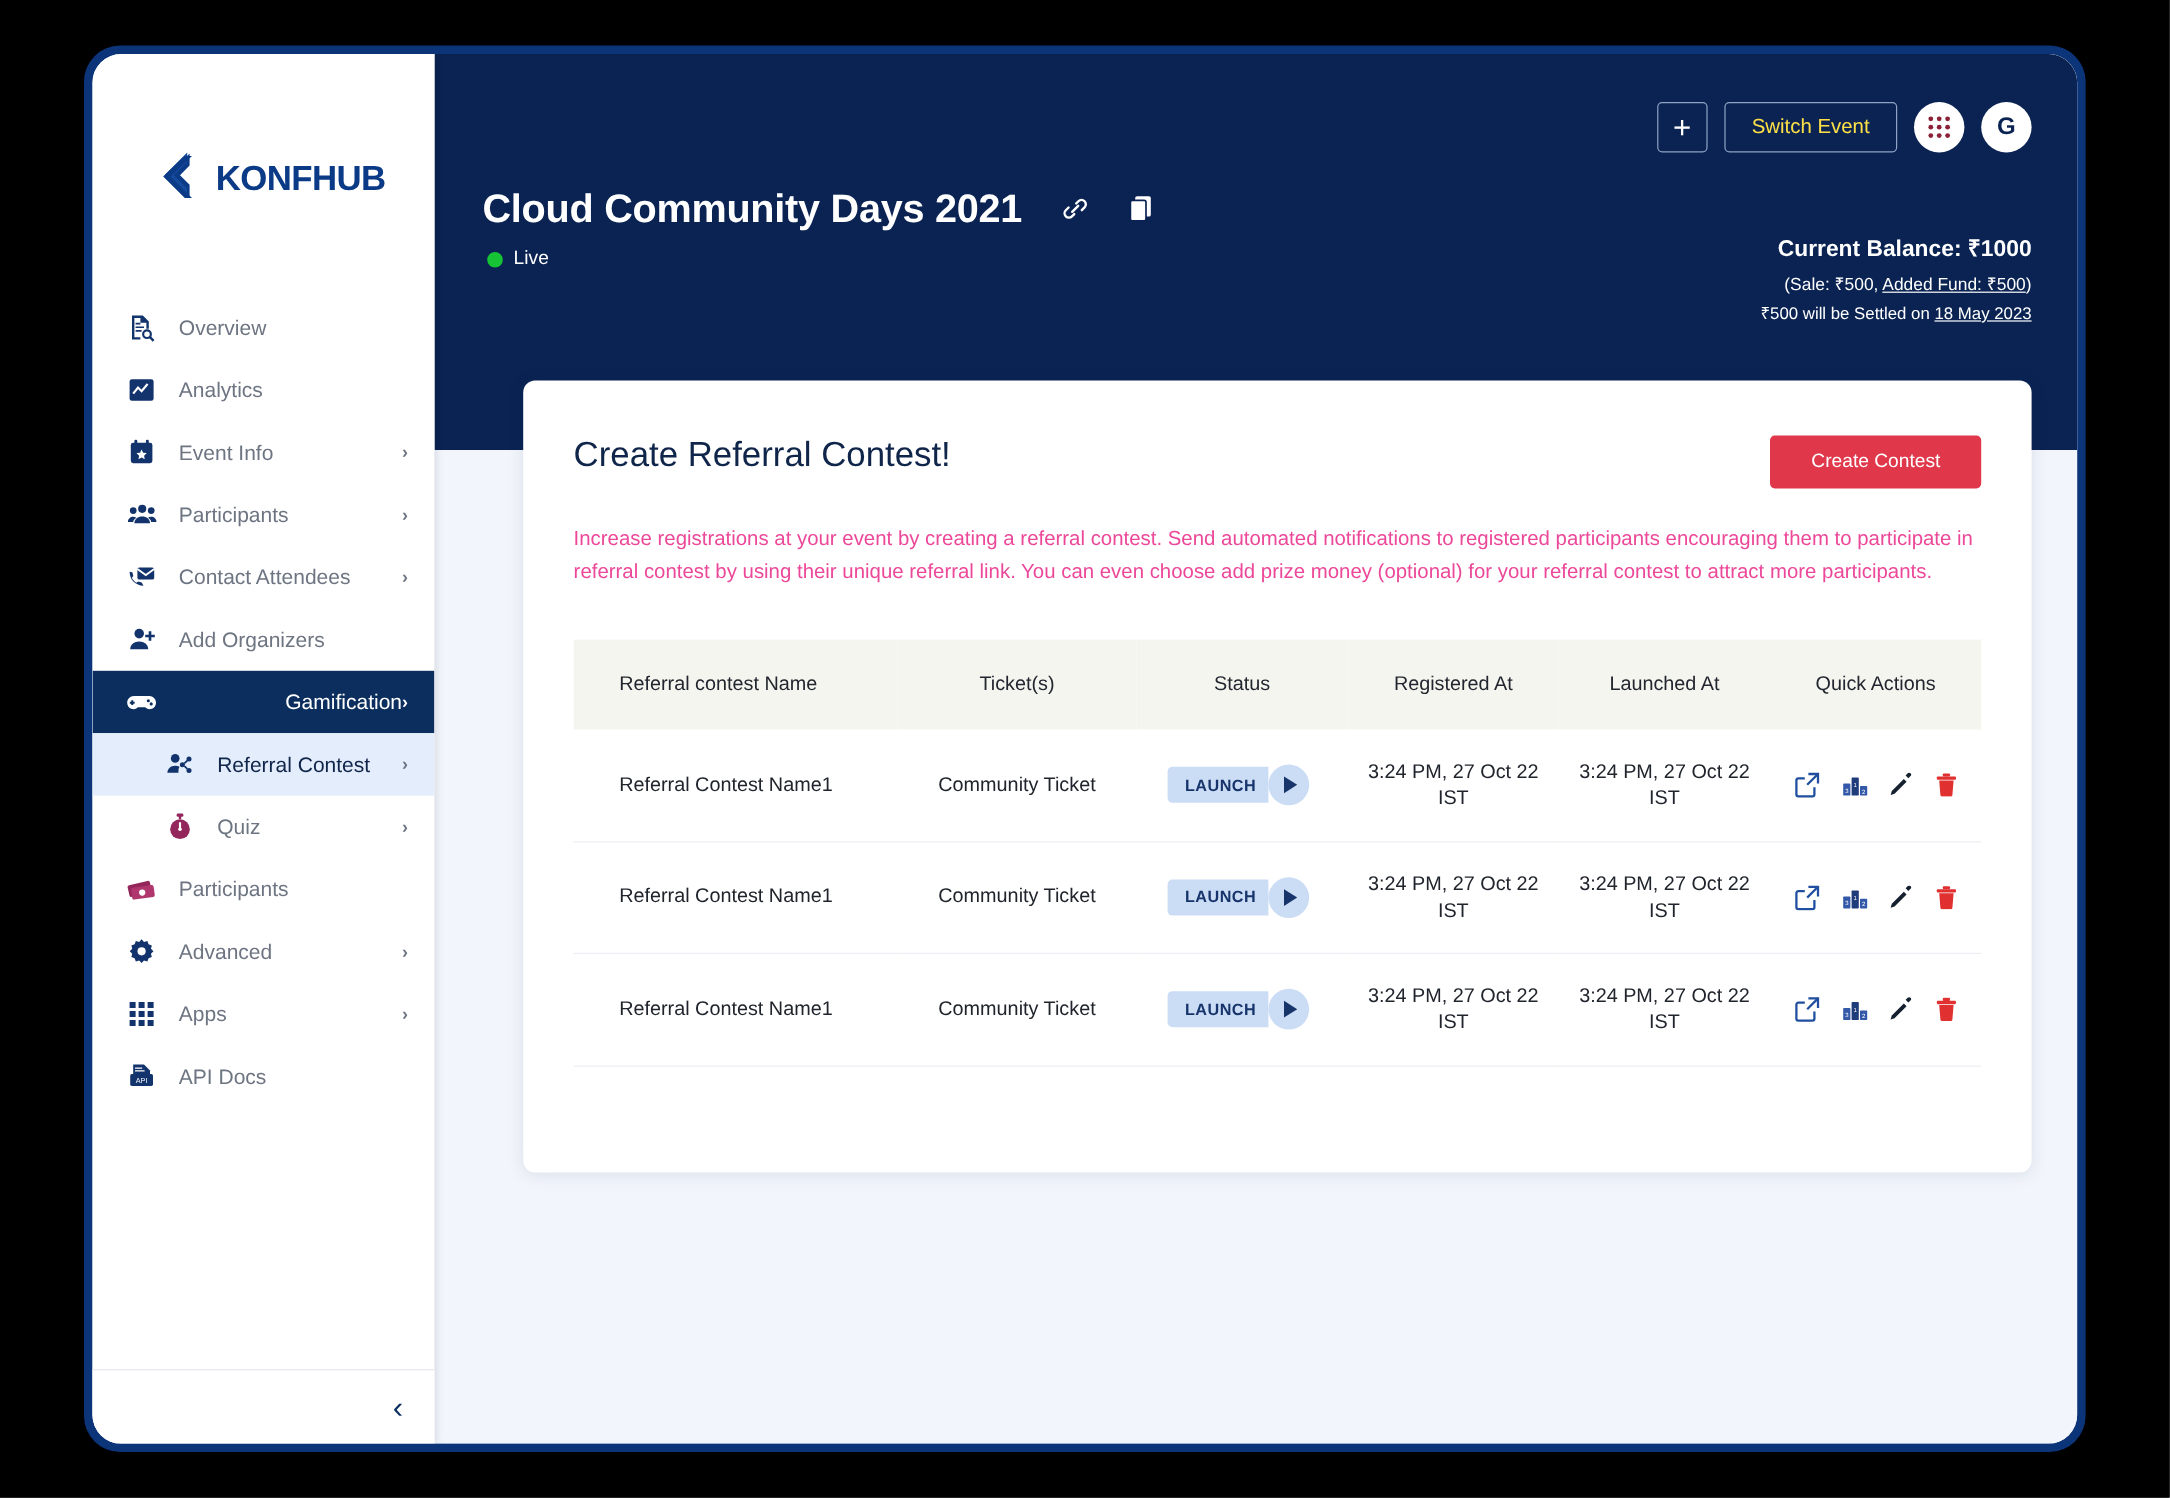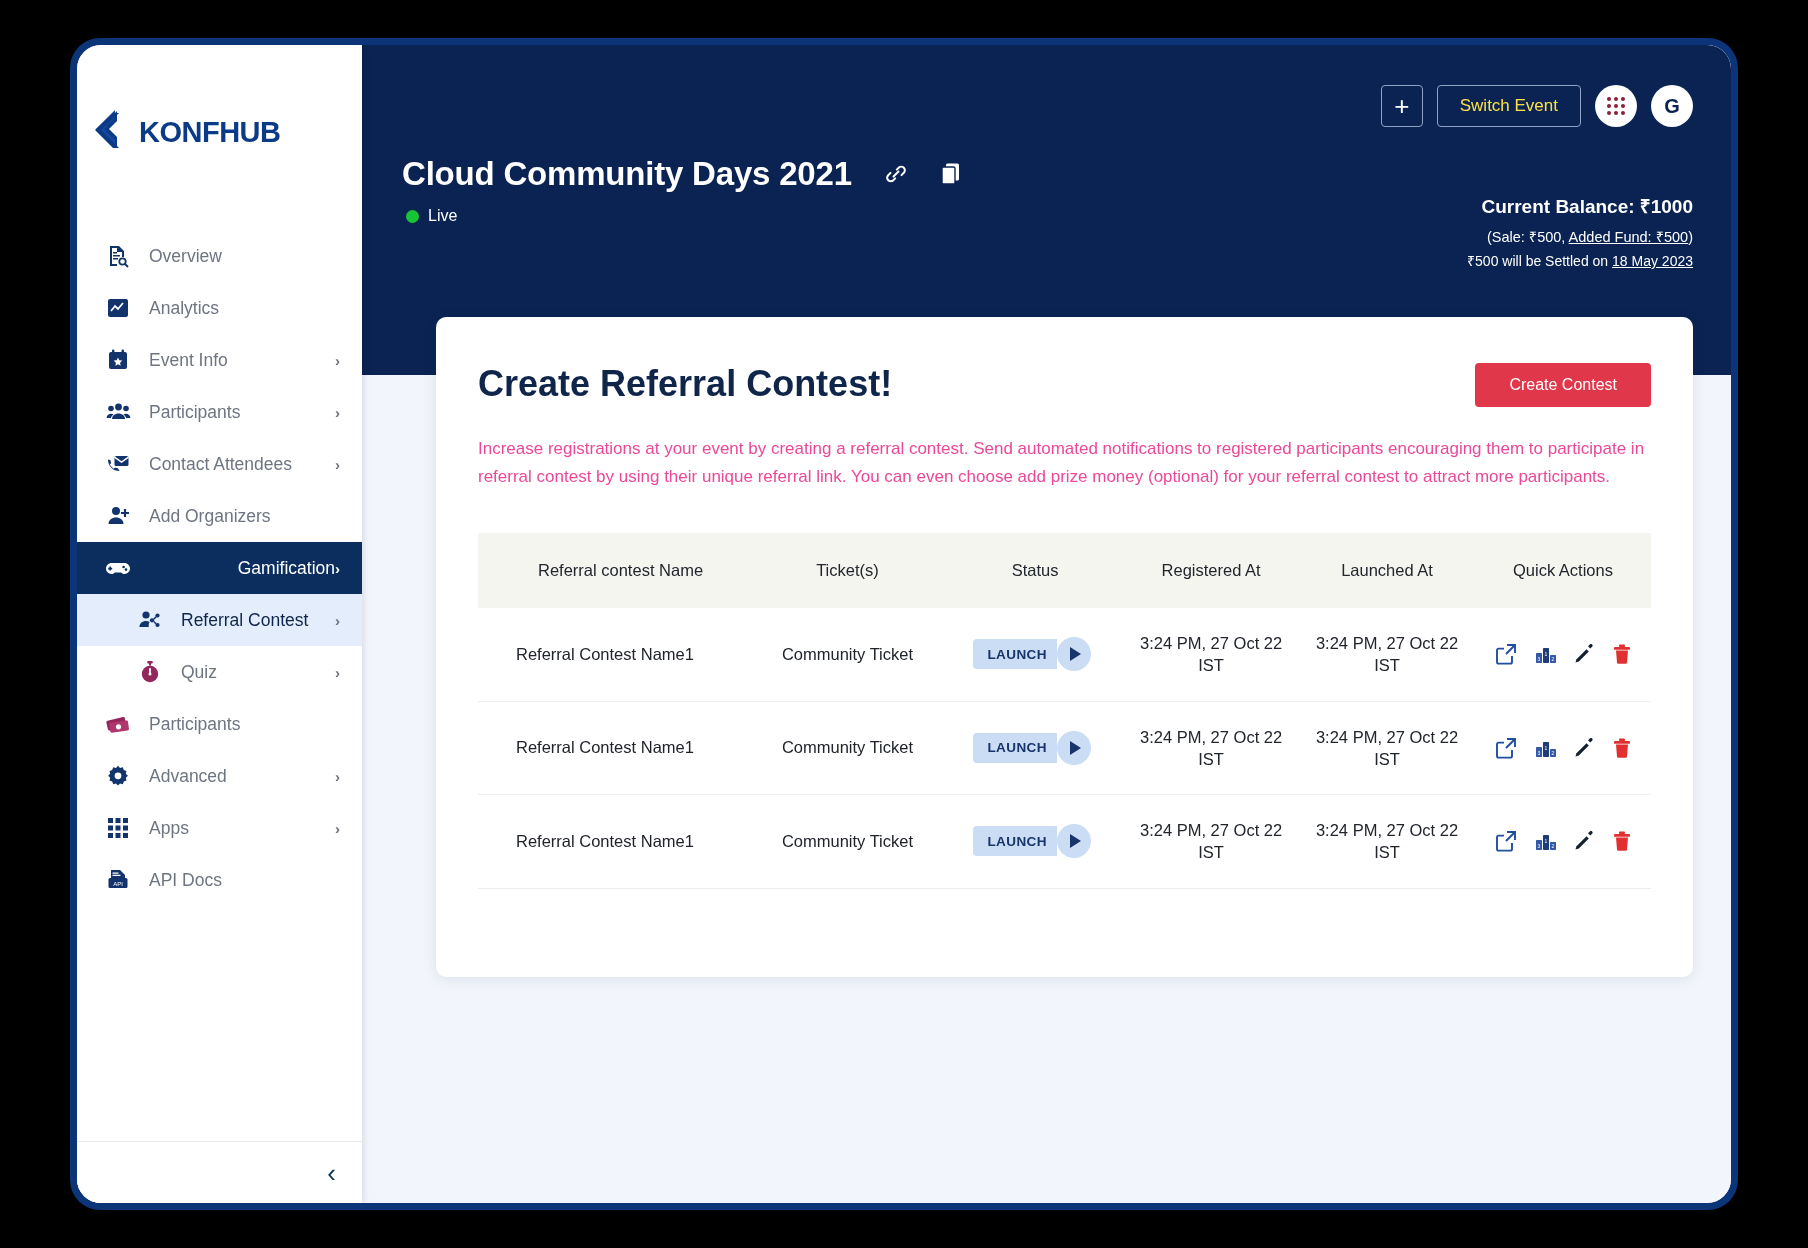--- a/index.html
+++ b/index.html
@@ -34,22 +34,23 @@
     flex: 0 0 285px;
     background: #ffffff;
     position: relative;
     z-index: 5;
     display: flex;
     flex-direction: column;
     box-shadow: 2px 0 6px rgba(0,0,0,0.10);
   }
   .logo-wrap {
     height: 175px;
-    display: flex; align-items: center; justify-content: flex-start;
+    display: flex; align-items: center; justify-content: center;
     padding-left: 6px;
+    margin-top: 17px;
   }
   .logo-mark { width: 46px; height: 48px; margin-right: 10px; }
   .logo-text {
     font-size: 29px; font-weight: bold; letter-spacing: -0.5px;
     color: #0b3a86;
   }
   .nav { flex: 1 1 auto; padding-top: 10px; overflow: hidden; }
   .nav-item {
     display: flex; align-items: center;
     height: 52px;
@@ -177,21 +178,21 @@
     position: absolute;
     left: 74px; top: 272px; right: 38px;
     background: #ffffff;
     border-radius: 10px;
     box-shadow: 0 2px 14px rgba(16,37,74,0.10);
     padding: 46px 42px 40px 42px;
     min-height: 660px;
   }
   .card-head { display: flex; align-items: flex-start; justify-content: space-between; }
   .card-title {
-    font-size: 36px; font-weight: bold; color: #10254a;
+    font-size: 29px; font-weight: normal; color: #10254a;
   }
   .create-btn {
     background: #e0374a;
     color: #ffffff;
     font-size: 16px;
     border: none; border-radius: 4px;
     padding: 13px 34px;
     cursor: pointer;
     white-space: nowrap;
     font-family: "Liberation Sans", sans-serif;
@@ -213,21 +214,21 @@
   }
   table.rc thead th {
     background: #f5f5f0;
     font-size: 16.5px;
     font-weight: normal;
     color: #22262e;
     padding: 28px 6px;
     text-align: center;
     vertical-align: middle;
   }
-  table.rc thead th:first-child { text-align: left; padding-left: 60px; }
+  table.rc thead th:first-child { text-align: left; padding-left: 38px; }
   table.rc tbody td {
     font-size: 16.5px;
     color: #20242c;
     padding: 24px 6px;
     text-align: center;
     vertical-align: middle;
     border-bottom: 1px solid #eceef2;
   }
   table.rc tbody tr:last-child td { border-bottom: 1px solid #eceef2; }
   table.rc tbody td.name { text-align: left; padding-left: 38px; }

